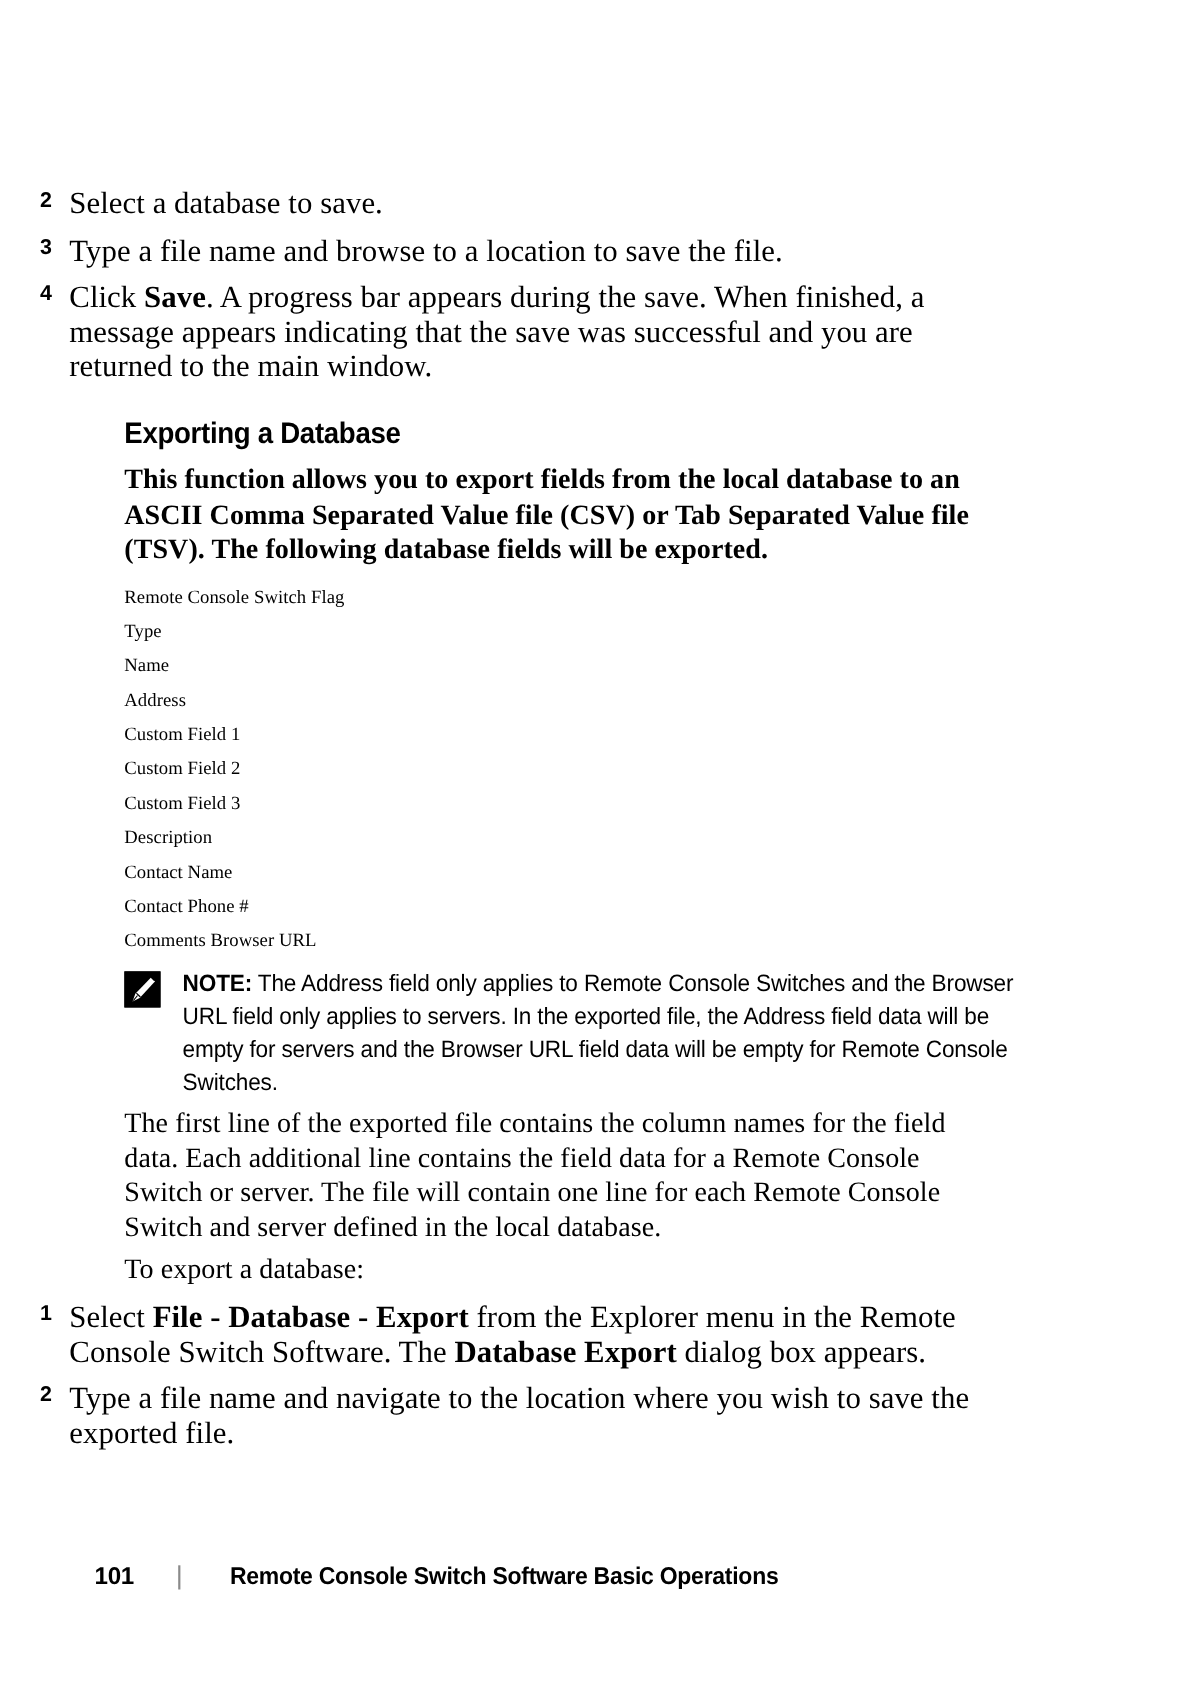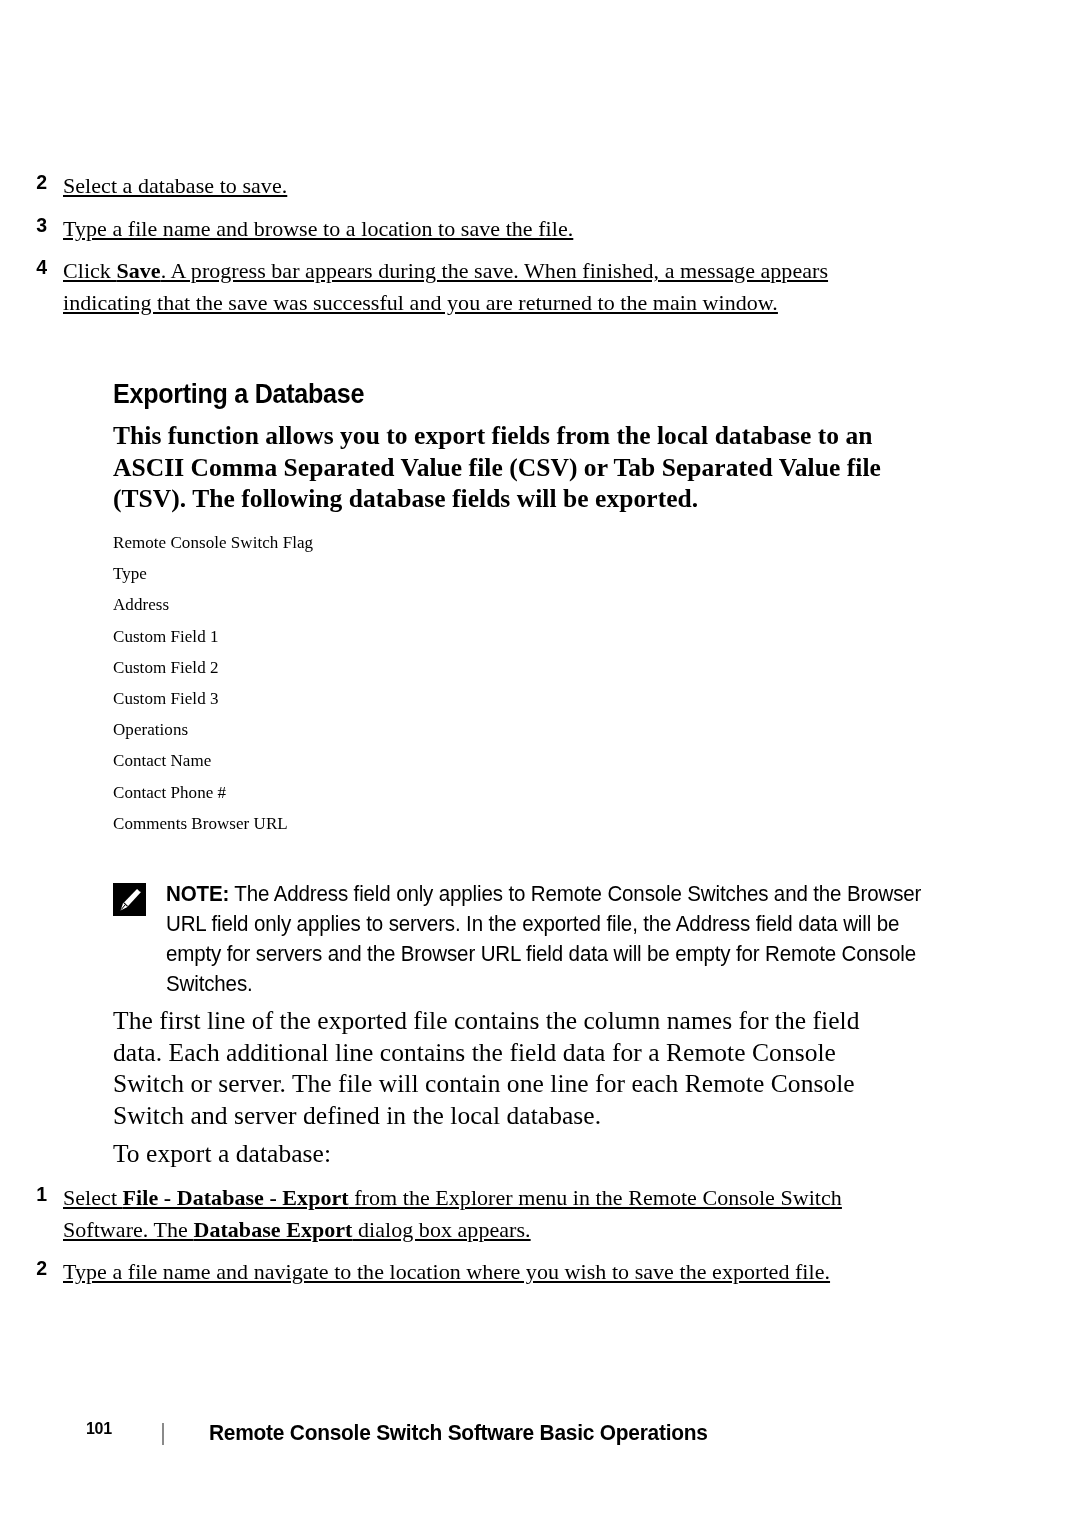--- a/index.html
+++ b/index.html
@@ -49,24 +49,23 @@
     width: 20px;
     text-align: right;
     font-family: "Liberation Sans", sans-serif;
     font-weight: bold;
     font-size: 19.5px;
     letter-spacing: -0.2px;
   }
   .step-text {
     display: block;
     font-family: "Liberation Serif", serif;
-    font-size: 22px;
+    font-size: 28px;
     line-height: 31.5px;
     letter-spacing: 0.05px;
-    text-decoration: underline;
   }
   b, strong { font-weight: bold; }
 
   
   .section-heading {
     font-family: "Liberation Sans", sans-serif;
     font-weight: bold;
     font-size: 27px;
     letter-spacing: -0.3px;
     transform: scaleX(0.93);
@@ -133,21 +132,21 @@
     top: 1420px;
     width: 1080px;
     height: 40px;
     font-family: "Liberation Sans", sans-serif;
   }
   .footer-page {
     position: absolute;
     left: 86px;
     top: 0;
     font-weight: bold;
-    font-size: 16px;
+    font-size: 22px;
     letter-spacing: -0.3px;
   }
   .footer-rule {
     position: absolute;
     left: 162px;
     top: 3px;
     width: 2px;
     height: 22px;
     background: #8a8a8a;
   }
@@ -189,25 +188,26 @@
     </ol>
   </div>
 
   <h2 class="section-heading" style="position:absolute; left:113px; top:379px;">Exporting a Database</h2>
 
   <p class="body-para" style="position:absolute; left:113px; top:420px; width:832px;font-weight:bold;">This function allows you to export fields from the local database to an ASCII Comma Separated Value file (CSV) or Tab Separated Value file (TSV). The following database fields will be exported.</p>
 
   <ul class="field-list" style="position:absolute; left:113px; top:527px;">
     <li>Remote Console Switch Flag</li>
     <li>Type</li>
+    <li>Name</li>
     <li>Address</li>
     <li>Custom Field 1</li>
     <li>Custom Field 2</li>
     <li>Custom Field 3</li>
-    <li>Operations</li>
+    <li>Description</li>
     <li>Contact Name</li>
     <li>Contact Phone #</li>
     <li>Comments Browser URL</li>
   </ul>
 
   <div class="note" style="position:absolute; left:103px; top:879px; width:800px;">
     <span class="note-icon">
       <svg width="33" height="33" viewBox="0 0 33 33" aria-hidden="true">
         <rect x="0" y="0" width="33" height="33" fill="#000000"></rect>
         <path d="M24.5 5.5 L10.0 20.5 L7.5 27.5 L14.0 24.2 L28.0 9.0 Z" fill="#ffffff"></path>

